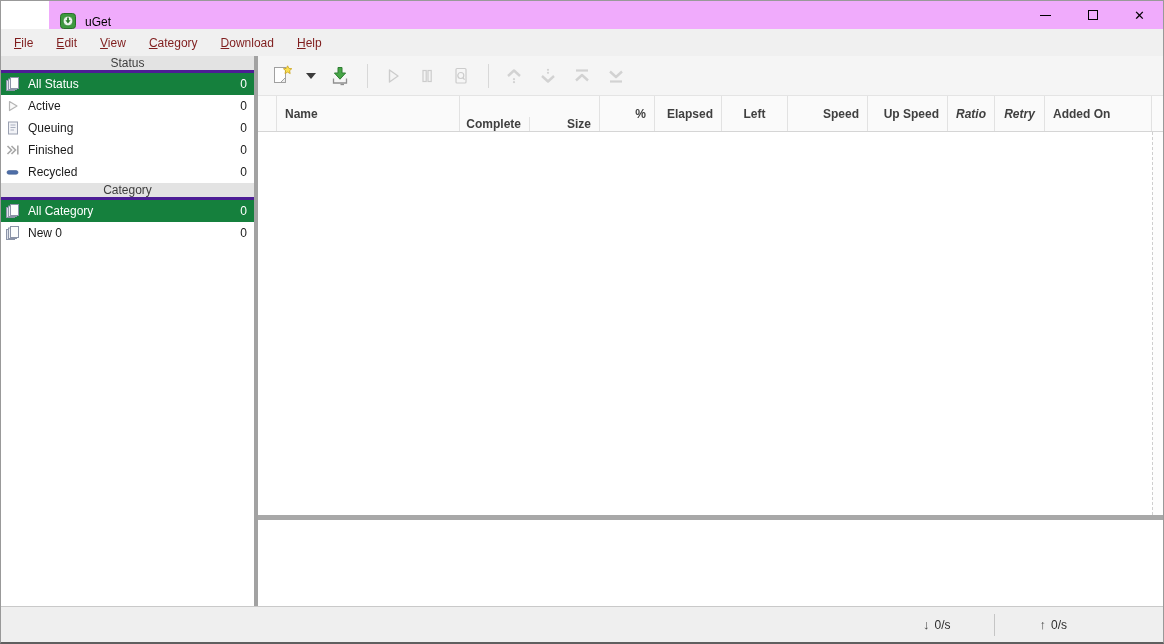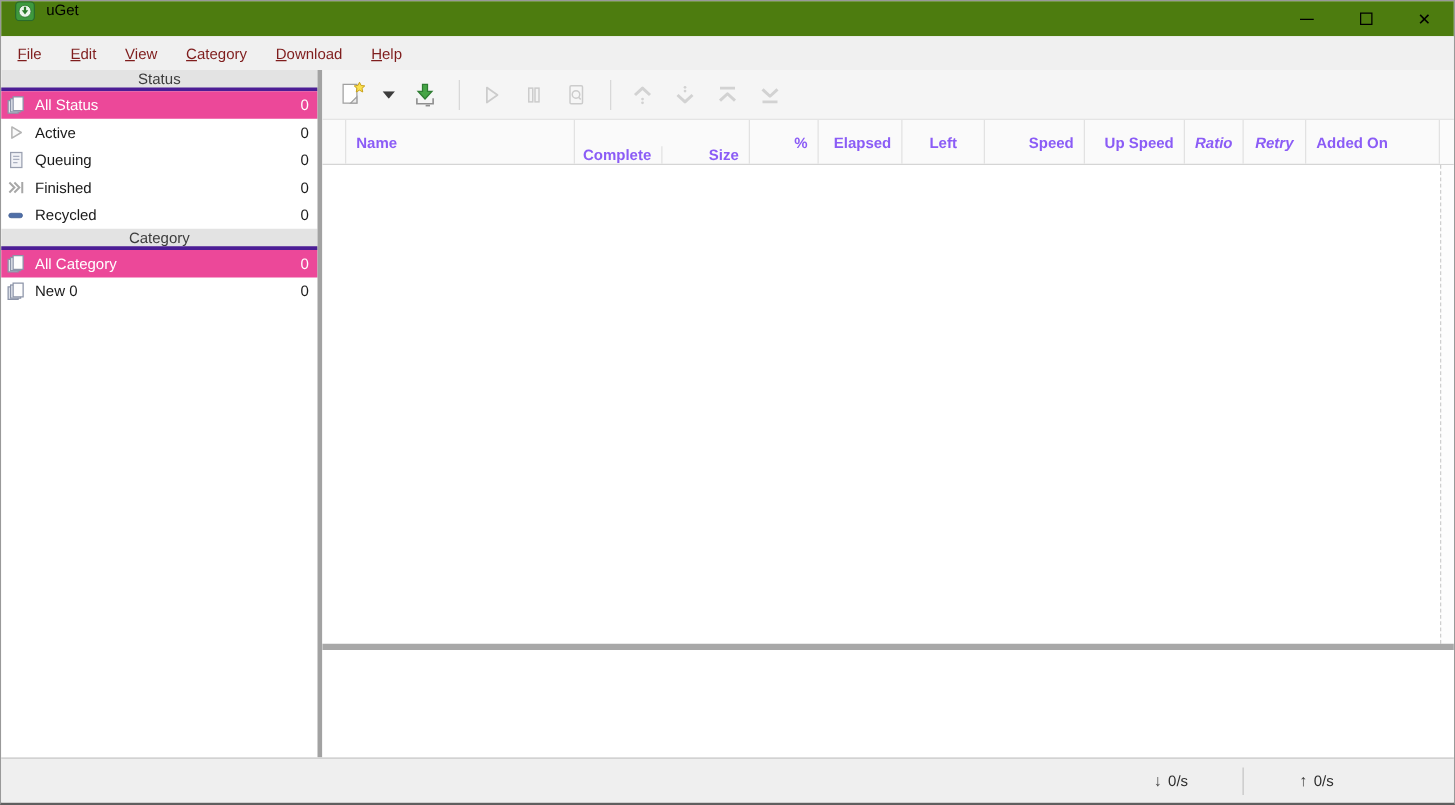--- a/index.html
+++ b/index.html
@@ -5,50 +5,50 @@
   * { box-sizing: border-box; margin: 0; padding: 0; }
   html, body { width: 1164px; height: 644px; overflow: hidden; background: #e8e8e8; }
   .window {
     width: 1164px; height: 644px;
     border: 1px solid #999999; border-bottom: 2px solid #5f5f5f;
     display: flex; flex-direction: column;
     font-family: "Liberation Sans", sans-serif;
     font-size: 12px; color: #1a1a1a; background: #ffffff; cursor: default;
   }
   
-  .titlebar { flex: 0 0 28px; display: flex; align-items: flex-start; padding-left: 11px; background: #4d7c0f; }
+  .titlebar { flex: 0 0 28px; display: flex; align-items: flex-end; padding-left: 11px; background: #f0abfc; margin-left: 48px; }
   .app-icon { width: 16px; height: 16px; display: inline-flex; }
   .title-text { margin-left: 9px; color: #000; }
   .window-controls { margin-left: auto; display: flex; height: 100%; }
   .win-btn { width: 47px; height: 100%; display: flex; align-items: center; justify-content: center; background: transparent; border: none; }
   .ctl-min { width: 11px; height: 0; border-top: 1px solid #000; display: inline-block; }
   .ctl-max { width: 10px; height: 10px; border: 1px solid #000; display: inline-block; }
   .ctl-close { font-size: 13px; color: #000; line-height: 1; }
   
   .menubar { flex: 0 0 27px; background: #f0f0f0; display: flex; align-items: center; padding-left: 3px; }
   .menu-item { padding: 5px 10px; margin-right: 3px; color: #7f1d1d; }
   .menu-item u { text-decoration: underline; }
   
   .body { flex: 1 1 auto; display: flex; min-height: 0; }
   .sidebar { flex: 0 0 253px; width: 253px; background: #ffffff; display: flex; flex-direction: column; }
   .section-header { flex: 0 0 17px; background: #e3e3e3; display: flex; align-items: center; justify-content: center; color: #3d3d3d; border-bottom: 3px solid #4c1d95; }
   .side-row { flex: 0 0 22px; display: flex; align-items: center; padding: 0 5px 0 4px; gap: 7px; }
   .side-row .icon { width: 16px; height: 16px; display: inline-flex; flex: none; }
-  .side-row.selected { background: #ec4899; color: #ffffff; }
+  .side-row.selected { background: #15803d; color: #ffffff; }
   .side-count { margin-left: auto; padding-right: 2px; }
   .vsplitter { flex: 0 0 4px; background: #a2a2a2; }
   
   .main { flex: 1 1 auto; display: flex; flex-direction: column; min-width: 0; background: #fff; }
   .toolbar { flex: 0 0 40px; background: #f5f5f5; display: flex; align-items: center; padding-left: 8px; border-bottom: 1px solid #e4e4e4; }
   .tool-btn { width: 32px; height: 30px; display: flex; align-items: center; justify-content: center; background: transparent; border: none; margin-right: 2px; }
   .tool-btn.narrow { width: 22px; }
   .tool-sep { width: 1px; height: 24px; background: #d8d8d8; margin: 0 9px; flex: none; }
   .tool-btn .icon { display: inline-flex; }
   
-  .table-header { flex: 0 0 23px; display: flex; background: #fafafa; border-bottom: 1px solid #d5d5d5; font-weight: bold; color: #8b5cf6; }
+  .table-header { flex: 0 0 23px; display: flex; background: #fafafa; border-bottom: 1px solid #d5d5d5; font-weight: bold; color: #404040; }
   .th { display: flex; align-items: center; padding: 0 8px; border-right: 1px solid #e2e2e2; flex-shrink: 0; overflow: hidden; white-space: nowrap; }
   .th.right { justify-content: flex-end; }
   .th.center { justify-content: center; font-style: italic; }
   .th-gutter { width: 11px; padding: 0; border-right: none; background: #fbfbfb; }
   
   .list { flex: 1 1 auto; display: flex; background: #ffffff; min-height: 0; }
   .list-content { flex: 1 1 auto; }
   .scroll-gutter { flex: 0 0 11px; border-left: 1px dashed #cfcfcf; background: #fdfdfd; }
   .hsplitter { flex: 0 0 5px; background: #a8a8a8; }
   .bottom-panel { flex: 0 0 86px; background: #ffffff; }

